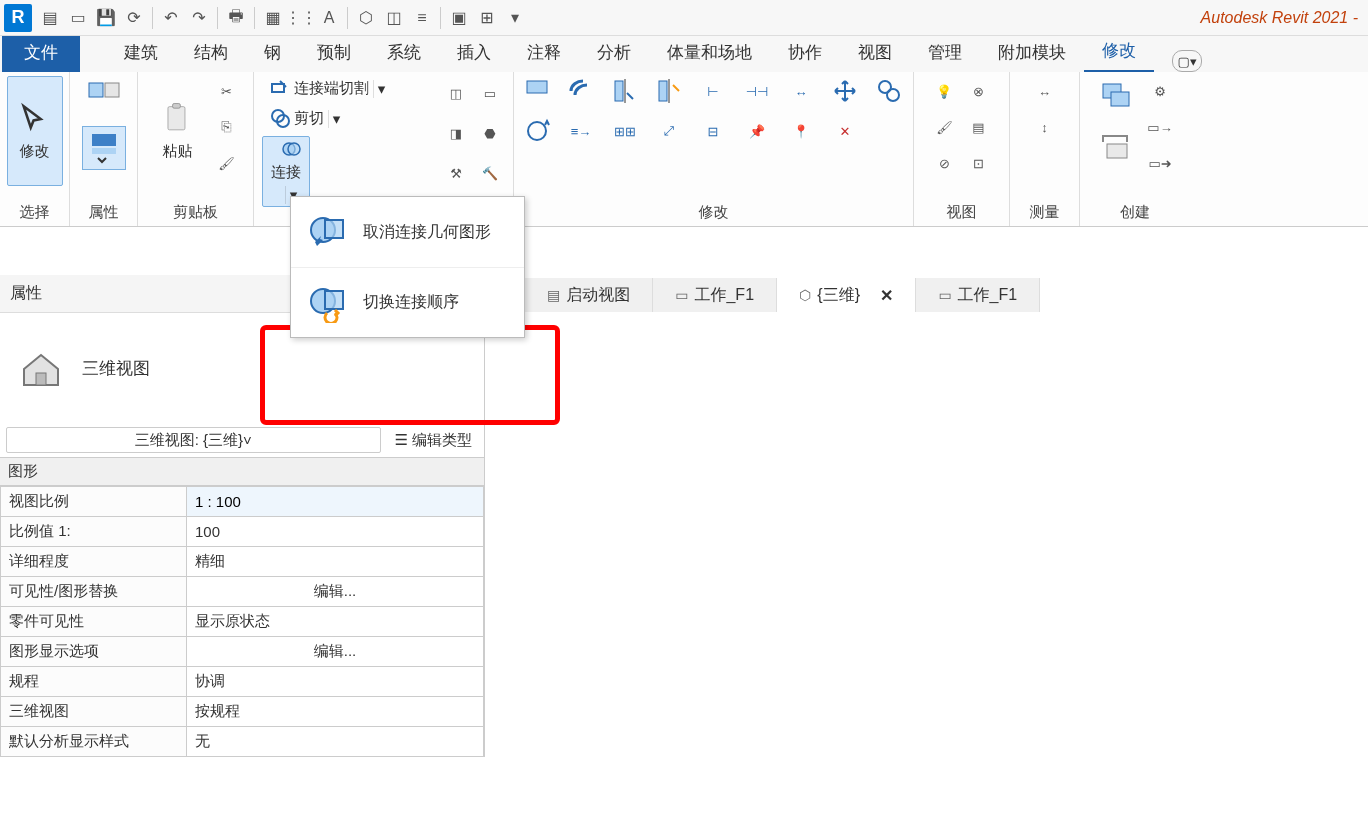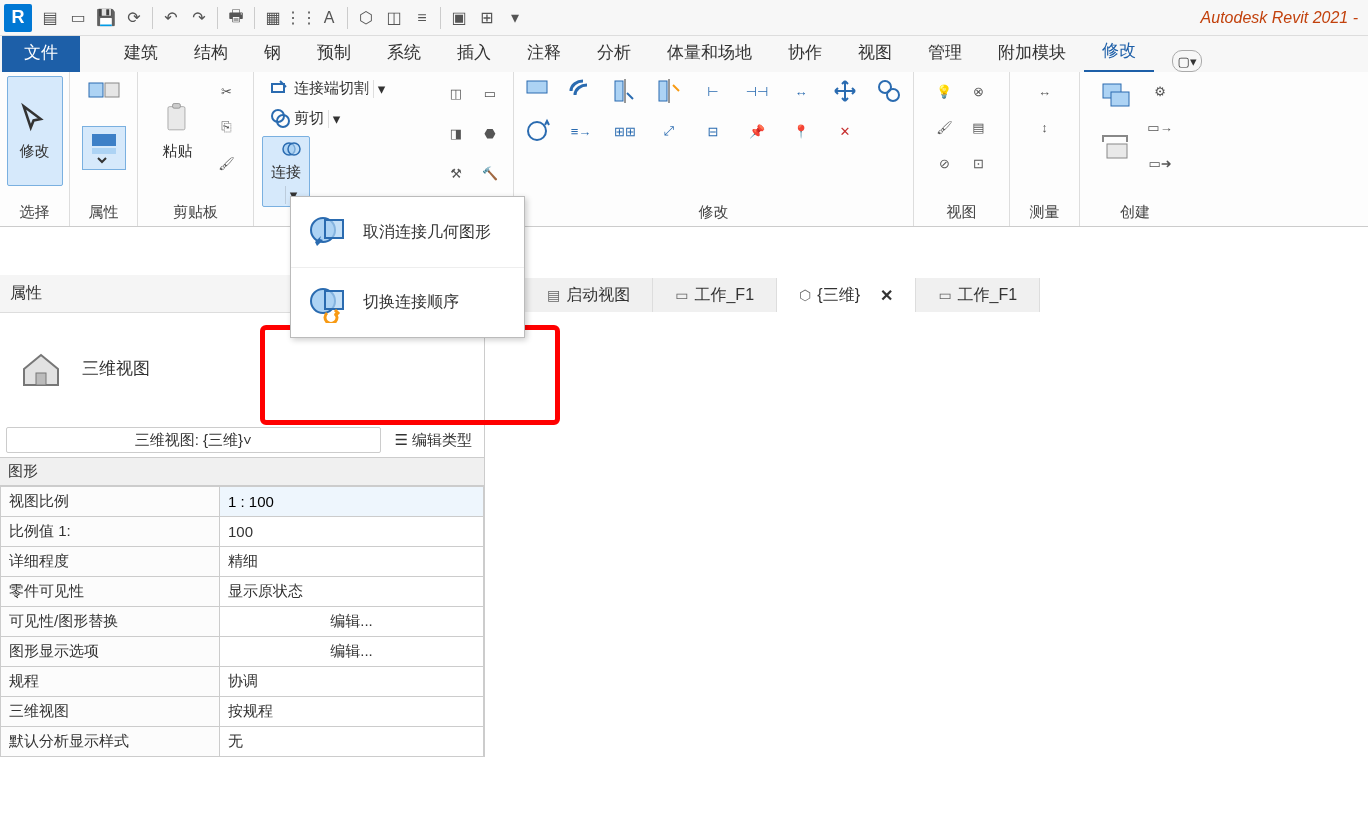--- a/index.html
+++ b/index.html
@@ -53,21 +53,21 @@
 .props { position: absolute; top: 275px; left: 0; width: 485px; border-right: 1px solid #ccc; }
 .props .phdr { font-size: 16px; padding: 8px 10px; background: #f5f5f5; border-bottom: 1px solid #ddd; }
 .props .thumb { display: flex; align-items: center; gap: 18px; padding: 16px 18px; height: 110px; }
 .props .thumb .house { width: 46px; height: 46px; }
 .props .typeRow { display: flex; align-items: center; height: 34px; padding: 0 6px; gap: 8px; }
 .props .typeRow .sel { flex: 1; border: 1px solid #ccc; border-radius: 2px; height: 26px; display: flex; align-items: center; padding: 0 8px; font-size: 15px; justify-content: center; }
 .props .typeRow .etbtn { display: flex; align-items: center; gap: 4px; font-size: 15px; padding: 0 6px; height: 26px; cursor: pointer; }
 .props .grp { font-size: 15px; background: #f0f0f0; padding: 4px 8px; border-top: 1px solid #ccc; border-bottom: 1px solid #ccc; }
 .props table { width: 100%; border-collapse: collapse; }
 .props td { border: 1px solid #ccc; padding: 5px 8px; font-size: 15px; }
-.props td.k { width: 219px; background: #fcfcfc; }
+.props td.k { width: 186px; background: #fcfcfc; }
 .props td.vsel { background: #eef6fd; }
 .props input { width: 100%; border: none; font-size: 15px; background: transparent; }
 
 svg { display: block; }
 </style>
 </head>
 <body>
 
 <div class="qat">
   <div class="logo">R</div>
@@ -391,28 +391,28 @@
         </tr>
     <tr>
           <td class="k">比例值 1:</td>
           <td>100</td>
         </tr>
     <tr>
           <td class="k">详细程度</td>
           <td>精细</td>
         </tr>
     <tr>
+          <td class="k">可见性/图形替换</td>
+          <td style="text-align:center">编辑...</td>
+        </tr>
+    <tr>
           <td class="k">零件可见性</td>
           <td>显示原状态</td>
         </tr>
     <tr>
-          <td class="k">可见性/图形替换</td>
-          <td style="text-align:center">编辑...</td>
-        </tr>
-    <tr>
           <td class="k">图形显示选项</td>
           <td style="text-align:center">编辑...</td>
         </tr>
     <tr>
           <td class="k">规程</td>
           <td>协调</td>
         </tr>
     <tr>
           <td class="k">三维视图</td>
           <td>按规程</td>

